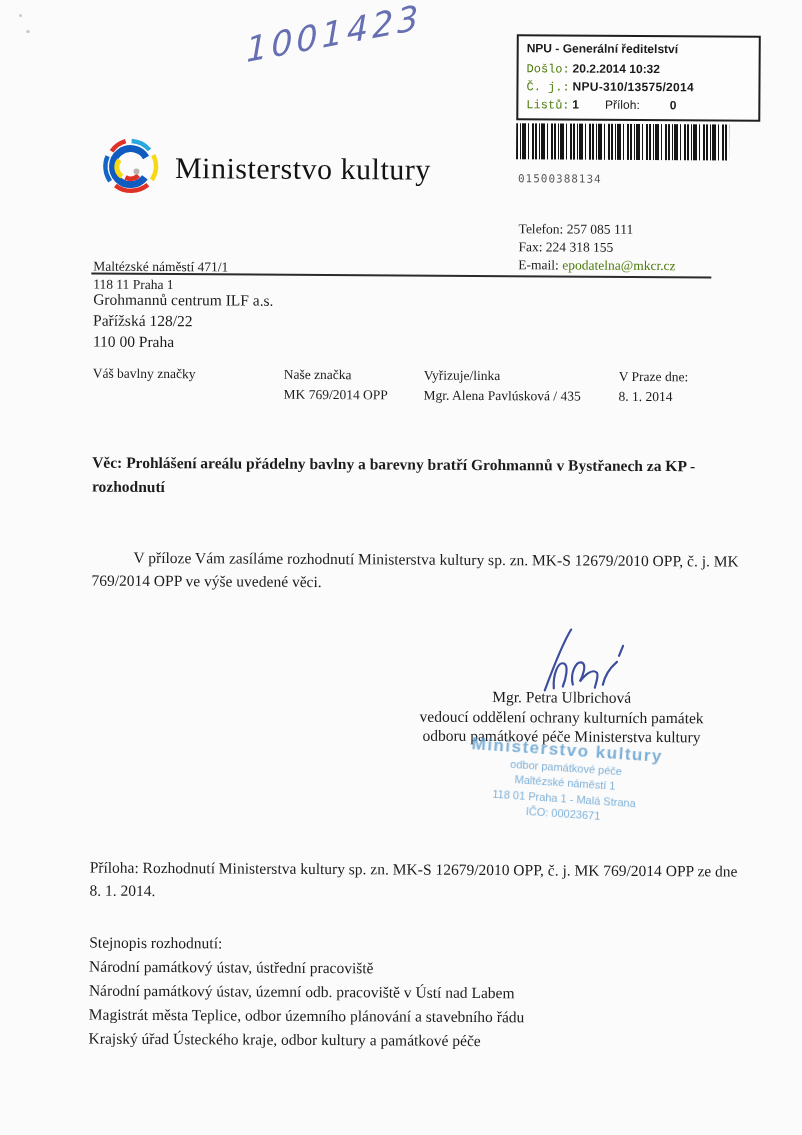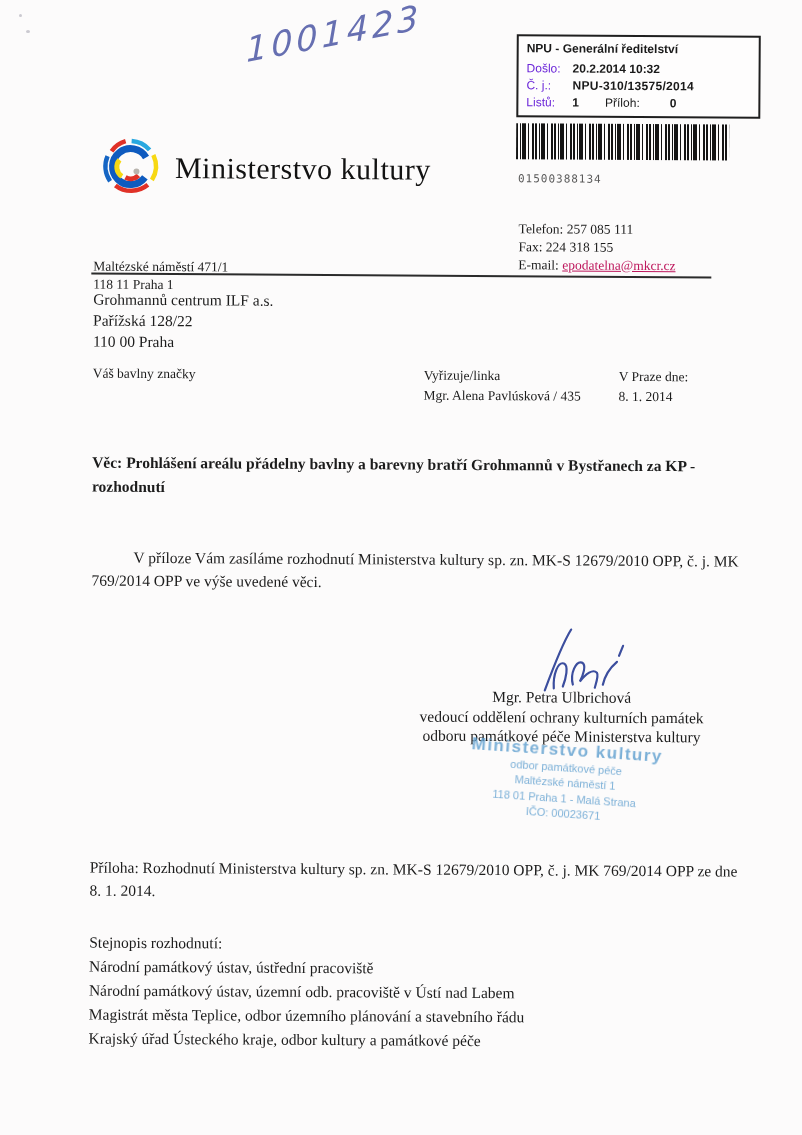--- a/index.html
+++ b/index.html
@@ -34,21 +34,21 @@
   .npu-box{
     left:517px;top:33px;width:224px;
     border:2px solid #1f1f1f;
     padding:5px 8px 6px 8px;
     font-family:"Liberation Sans", sans-serif;
     font-size:12px;color:#1a1a1a;
     background:rgba(255,255,255,.5);
   }
   .npu-title{font-weight:bold;font-size:12px;margin-bottom:6px;}
   .npu-row{display:flex;align-items:baseline;margin-top:3px;}
-  .npu-label{width:46px;flex:none;color:#6d28d9;}
+  .npu-label{width:46px;flex:none;color:#4d7c0f;font-family:Liberation Mono, monospace;}
   .npu-val{font-weight:bold;}
   .npu-val-big{font-weight:bold;font-size:12px;letter-spacing:.3px;}
   .npu-gap{width:26px;flex:none;}
 
   
   .barcode{
     left:517px;top:122px;width:213px;height:36px;
     background:repeating-linear-gradient(90deg,
       #141414 0,#141414 2px,
       transparent 2px,transparent 4px,
@@ -70,21 +70,21 @@
   
   .logo{left:99px;top:136px;}
   .ministry-name{
     left:176px;top:152px;
     font-size:30px;color:#121212;letter-spacing:.5px;
   }
 
   
   .sender-address{left:95px;top:219px;font-size:13.5px;line-height:1.32;margin-top:40px;}
   .contact{left:520px;top:219px;font-size:13.5px;line-height:1.32;}
-  .email-link{color:#be185d;text-decoration:underline;cursor:pointer;}
+  .email-link{color:#4d7c0f;cursor:pointer;}
   .rule{left:93px;top:274px;width:620px;height:2.2px;background:#2b2b2b;}
 
   
   .recipient{left:95px;top:291px;font-size:15.5px;line-height:1.34;}
 
   
   .ref-col{position:absolute;top:365px;font-size:13.5px;line-height:1.45;}
   .ref-c1{left:95px;} .ref-c2{left:286px;} .ref-c3{left:426px;} .ref-c4{left:621px;}
 
   
@@ -178,20 +178,24 @@
 
     <div class="abs recipient">
       <div>Grohmannů centrum ILF a.s.</div>
       <div>Pařížská 128/22</div>
       <div>110 00 Praha</div>
     </div>
 
     <div class="ref-col ref-c1">
       <div>Váš bavlny značky</div>
     </div>
+    <div class="ref-col ref-c2">
+      <div>Naše značka</div>
+      <div>MK 769/2014 OPP</div>
+    </div>
     <div class="ref-col ref-c3">
       <div>Vyřizuje/linka</div>
       <div>Mgr. Alena Pavlúsková / 435</div>
     </div>
     <div class="ref-col ref-c4">
       <div>V Praze dne:</div>
       <div>8. 1. 2014</div>
     </div>
 
     <div class="abs subject">Věc: Prohlášení areálu přádelny bavlny a barevny bratří Grohmannů v Bystřanech za KP - rozhodnutí</div>

